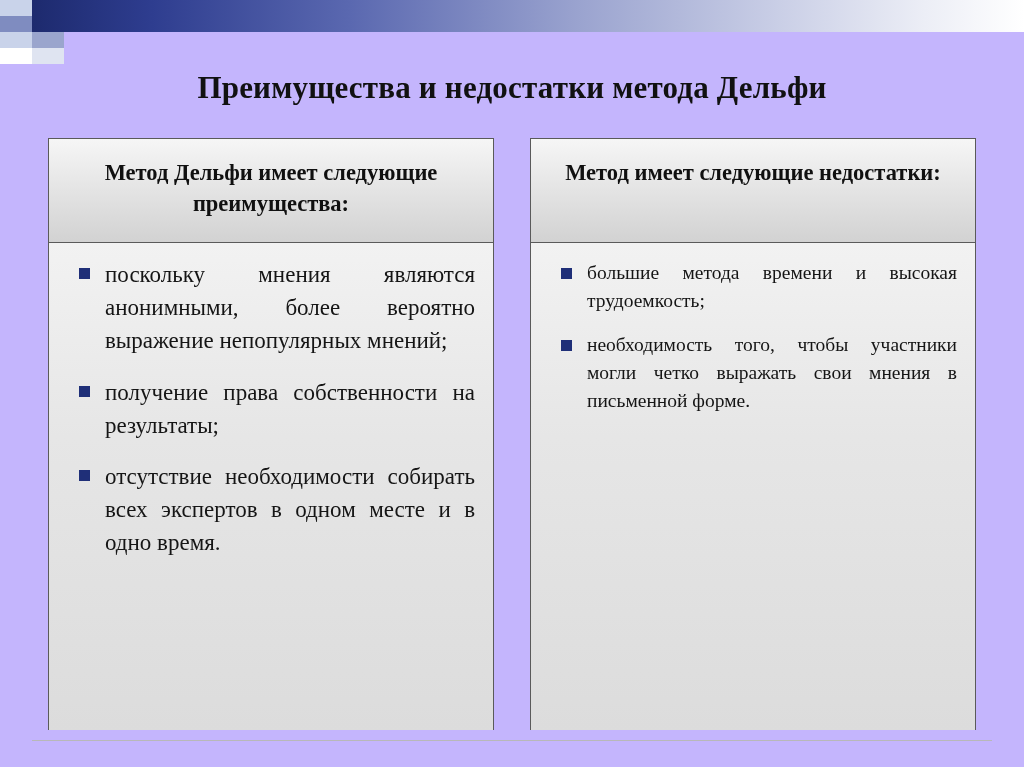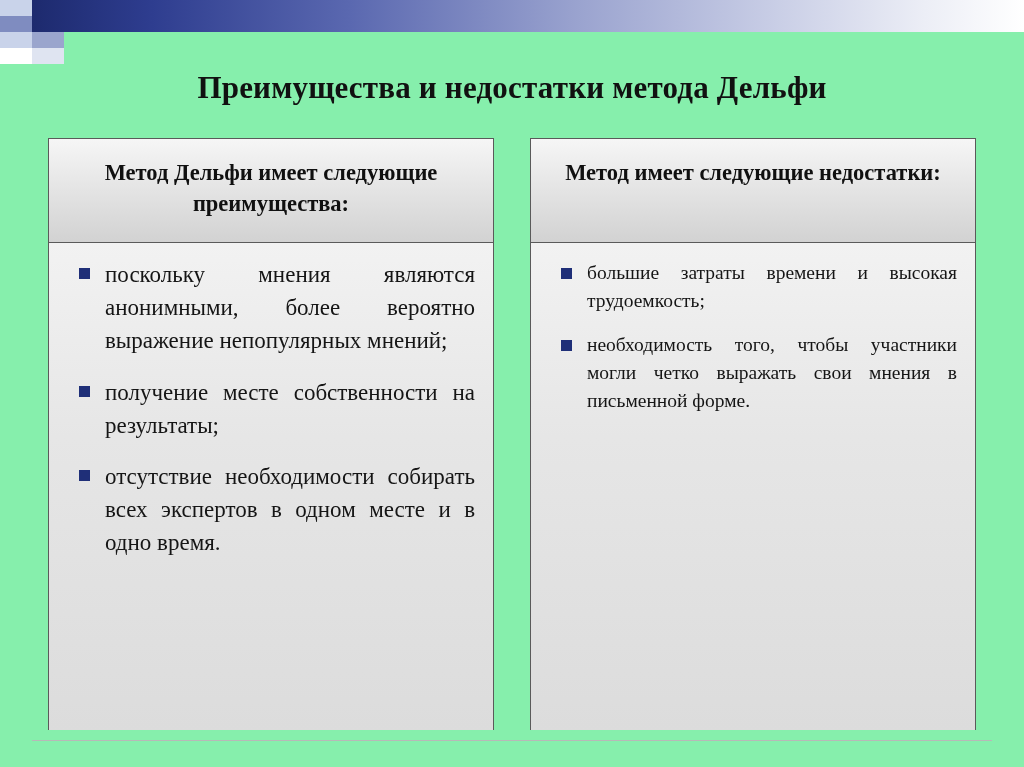--- a/index.html
+++ b/index.html
@@ -10,21 +10,21 @@
     width: 1024px;
     height: 767px;
     background: #ffffff;
     font-family: "Liberation Serif", serif;
     overflow: hidden;
   }
   .slide {
     position: relative;
     width: 1024px;
     height: 767px;
-    background: #86efac;
+    background: #c4b5fd;
   }
 
   
   .corner-mosaic {
     position: absolute;
     left: 0;
     top: 0;
     width: 96px;
     height: 64px;
   }
@@ -157,37 +157,37 @@
     <div class="col col-left">
       <div class="col-head">Метод Дельфи имеет следующие преимущества:</div>
       <div class="col-body">
         <ul class="bullets">
           <li>
             <span class="marker"></span>
             <span>поскольку мнения являются анонимными, более вероятно выражение непопулярных мнений;</span>
           </li>
           <li>
             <span class="marker"></span>
-            <span>получение месте собственности на результаты;</span>
+            <span>получение права собственности на результаты;</span>
           </li>
           <li>
             <span class="marker"></span>
             <span>отсутствие необходимости собирать всех экспертов в одном месте и в одно время.</span>
           </li>
         </ul>
       </div>
     </div>
 
     <div class="col col-right">
       <div class="col-head">Метод имеет следующие недостатки:</div>
       <div class="col-body">
         <ul class="bullets">
           <li>
             <span class="marker"></span>
-            <span>большие затраты времени и высокая трудоемкость;</span>
+            <span>большие метода времени и высокая трудоемкость;</span>
           </li>
           <li>
             <span class="marker"></span>
             <span>необходимость того, чтобы участники могли четко выражать свои мнения в письменной форме.</span>
           </li>
         </ul>
       </div>
     </div>
 
   </div>

